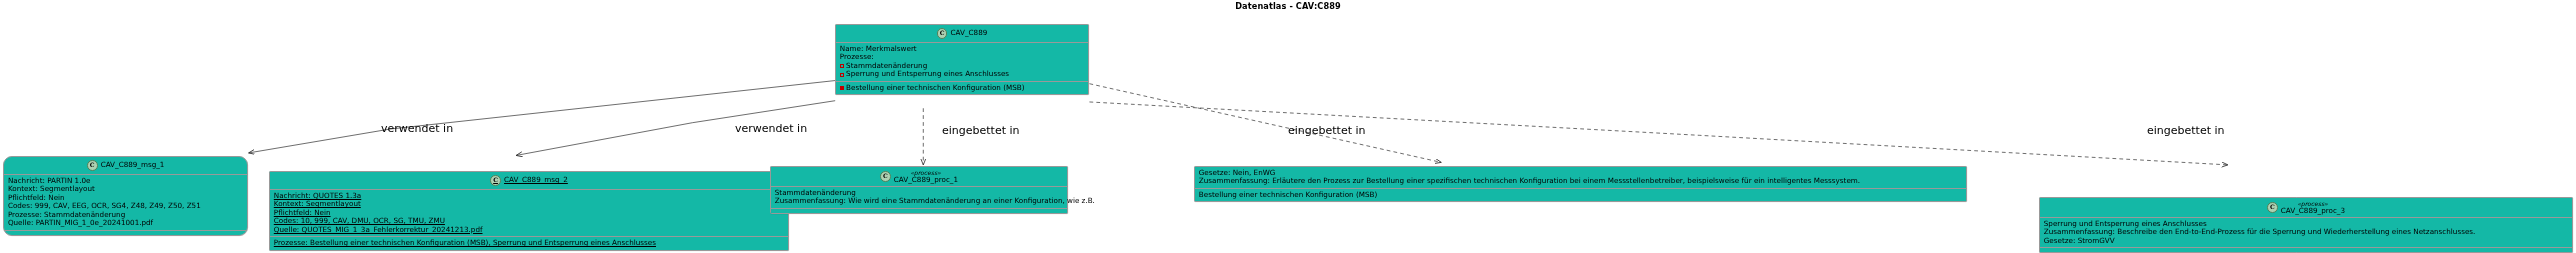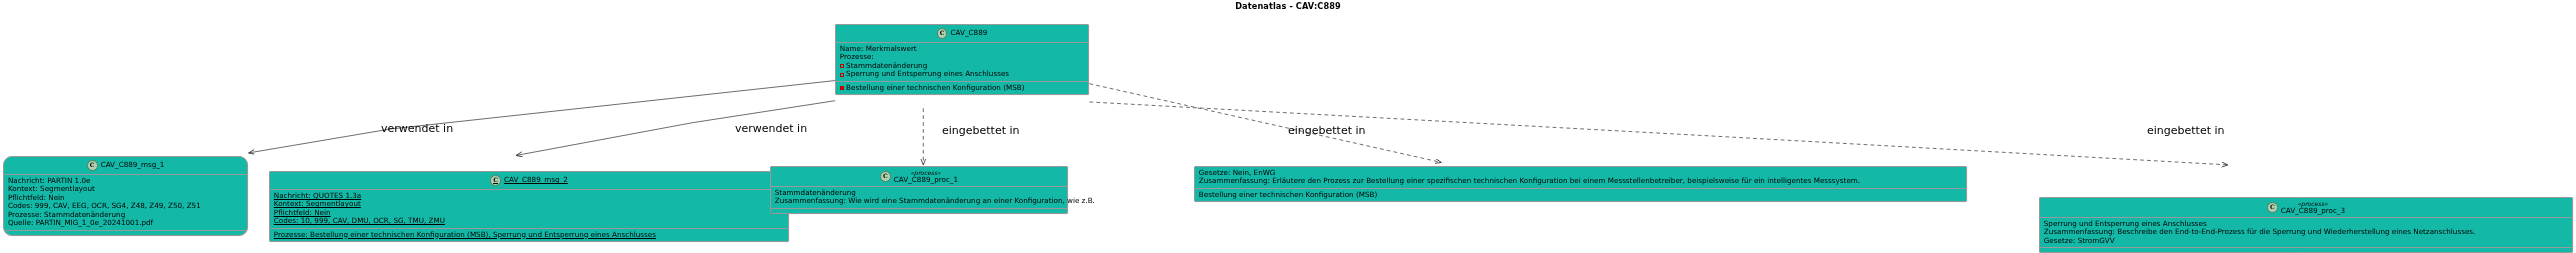--- a/index.html
+++ b/index.html
@@ -227,20 +227,21 @@
       <span class="c-icon">C</span>
       <span class="hdr-text">
         <span class="cls-name">CAV_C889_msg_2</span>
       </span>
     </div>
     <div class="uml-section">
       <span class="attr-line">Nachricht: QUOTES 1.3a</span>
       <span class="attr-line">Kontext: Segmentlayout</span>
       <span class="attr-line">Pflichtfeld: Nein</span>
       <span class="attr-line">Codes: 10, 999, CAV, DMU, OCR, SG, TMU, ZMU</span>
+      <span class="attr-line">Quelle: QUOTES_MIG_1_3a_Fehlerkorrektur_20241213.pdf</span>
     </div>
     <div class="uml-section">
       <span class="attr-line">Prozesse: Bestellung einer technischen Konfiguration (MSB), Sperrung und Entsperrung eines Anschlusses</span>
     </div>
   </div>
 
   <div class="uml-box" id="node-proc1" style="left:770px; top:166px; width:298px;">
     <div class="uml-header with-stereo">
       <span class="c-icon">C</span>
       <span class="hdr-text">

